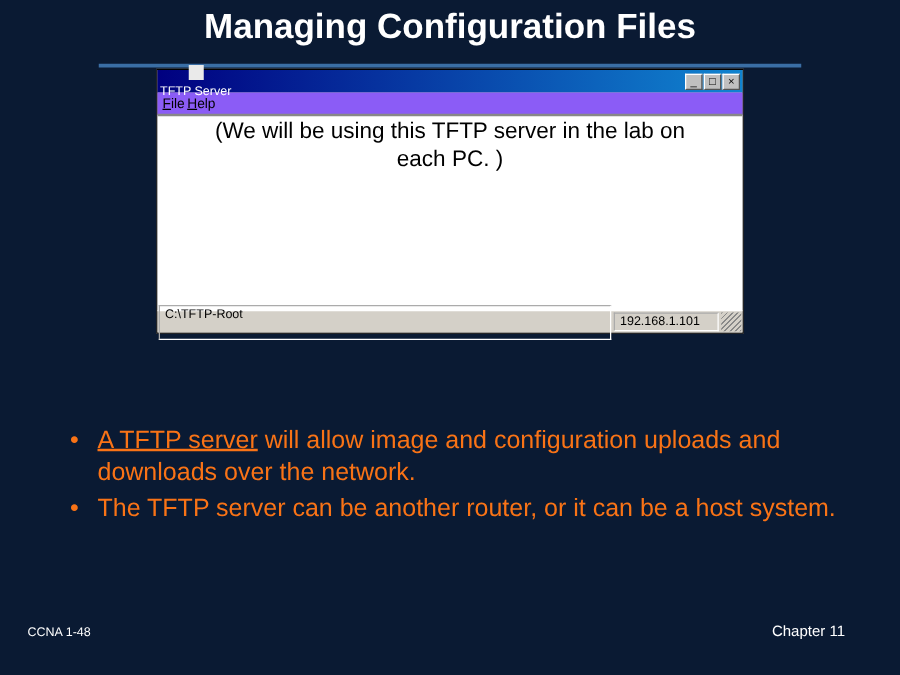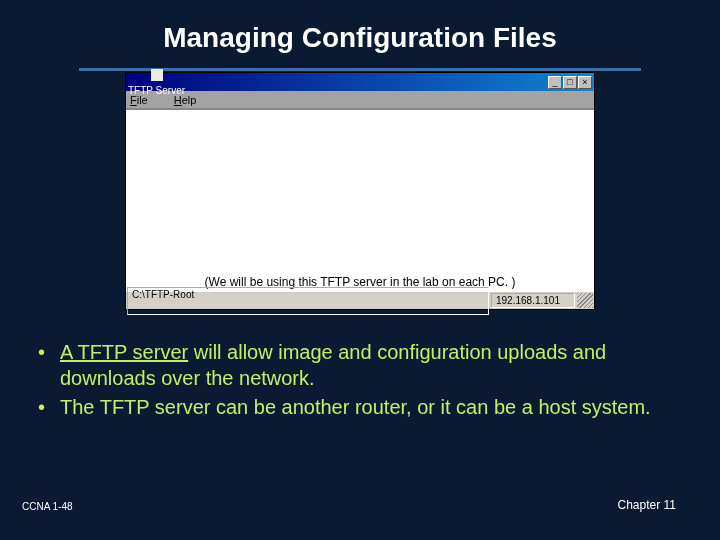--- a/index.html
+++ b/index.html
@@ -14,21 +14,21 @@
   .slide {
     width: 100%;
     height: 100%;
     position: relative;
   }
   .heading {
     text-align: center;
     color: #fff;
     font-size: 28px;
     font-weight: bold;
-    padding-top: 22px;
+    padding-top: 5px;
     padding-bottom: 14px;
     border-bottom: 3px solid #3a6ea5;
     width: 78%;
     margin: 0 auto;
   }
   .tftp-wrap {
     width: 470px;
     margin: 0 auto;
     margin-top: 1px;
     border: 1px solid #000;
@@ -68,25 +68,25 @@
     border-right-color: #555;
     border-bottom-color: #555;
     font-size: 9px;
     line-height: 10px;
     text-align: center;
     color: #000;
     cursor: default;
   }
   .menubar {
     height: 18px;
-    background: #a3a3a3;
-    display: flex;
-    align-items: center;
-    padding: 0 4px;
-    gap: 26px;
+    background: #8b5cf6;
+    display: flex;
+    align-items: center;
+    padding: 0 4px;
+    gap: 2px;
     font-size: 11px;
     color: #000;
     border-bottom: 1px solid #888;
   }
   .menubar span:first-letter { text-decoration: underline; }
   .toolbar {
     height: 24px;
     background: #d4d0c8;
     display: flex;
     align-items: center;
@@ -106,28 +106,28 @@
     border: 1px solid #666;
     display: inline-block;
   }
   .app-label {
     font-size: 12px;
     font-weight: bold;
     color: #000;
     margin-left: 4px;
   }
   .content-area {
-    height: 182px;
+    height: 156px;
     background: #fff;
     border-top: 1px solid #888;
     display: flex;
-    align-items: flex-end;
+    align-items: flex-start;
     justify-content: center;
     text-align: center;
-    font-size: 12px;
+    font-size: 18px;
     color: #000;
     padding: 0 30px;
     line-height: 1.3;
   }
   .statusbar {
     height: 18px;
     background: #d4d0c8;
     display: flex;
     align-items: center;
     justify-content: space-between;
@@ -153,24 +153,24 @@
     text-align: left;
   }
   .status-grip {
     width: 16px;
     height: 15px;
     margin: 1px;
     background: repeating-linear-gradient(135deg, #888 0 1px, transparent 1px 3px);
   }
   .bullets {
     position: absolute;
-    left: 38px;
+    left: 56px;
     top: 340px;
     width: 640px;
-    color: #bef264;
+    color: #f97316;
     font-size: 20px;
     line-height: 1.28;
   }
   .bullets li {
     list-style: none;
     position: relative;
     padding-left: 22px;
     margin-bottom: 4px;
   }
   .bullets li::before {

